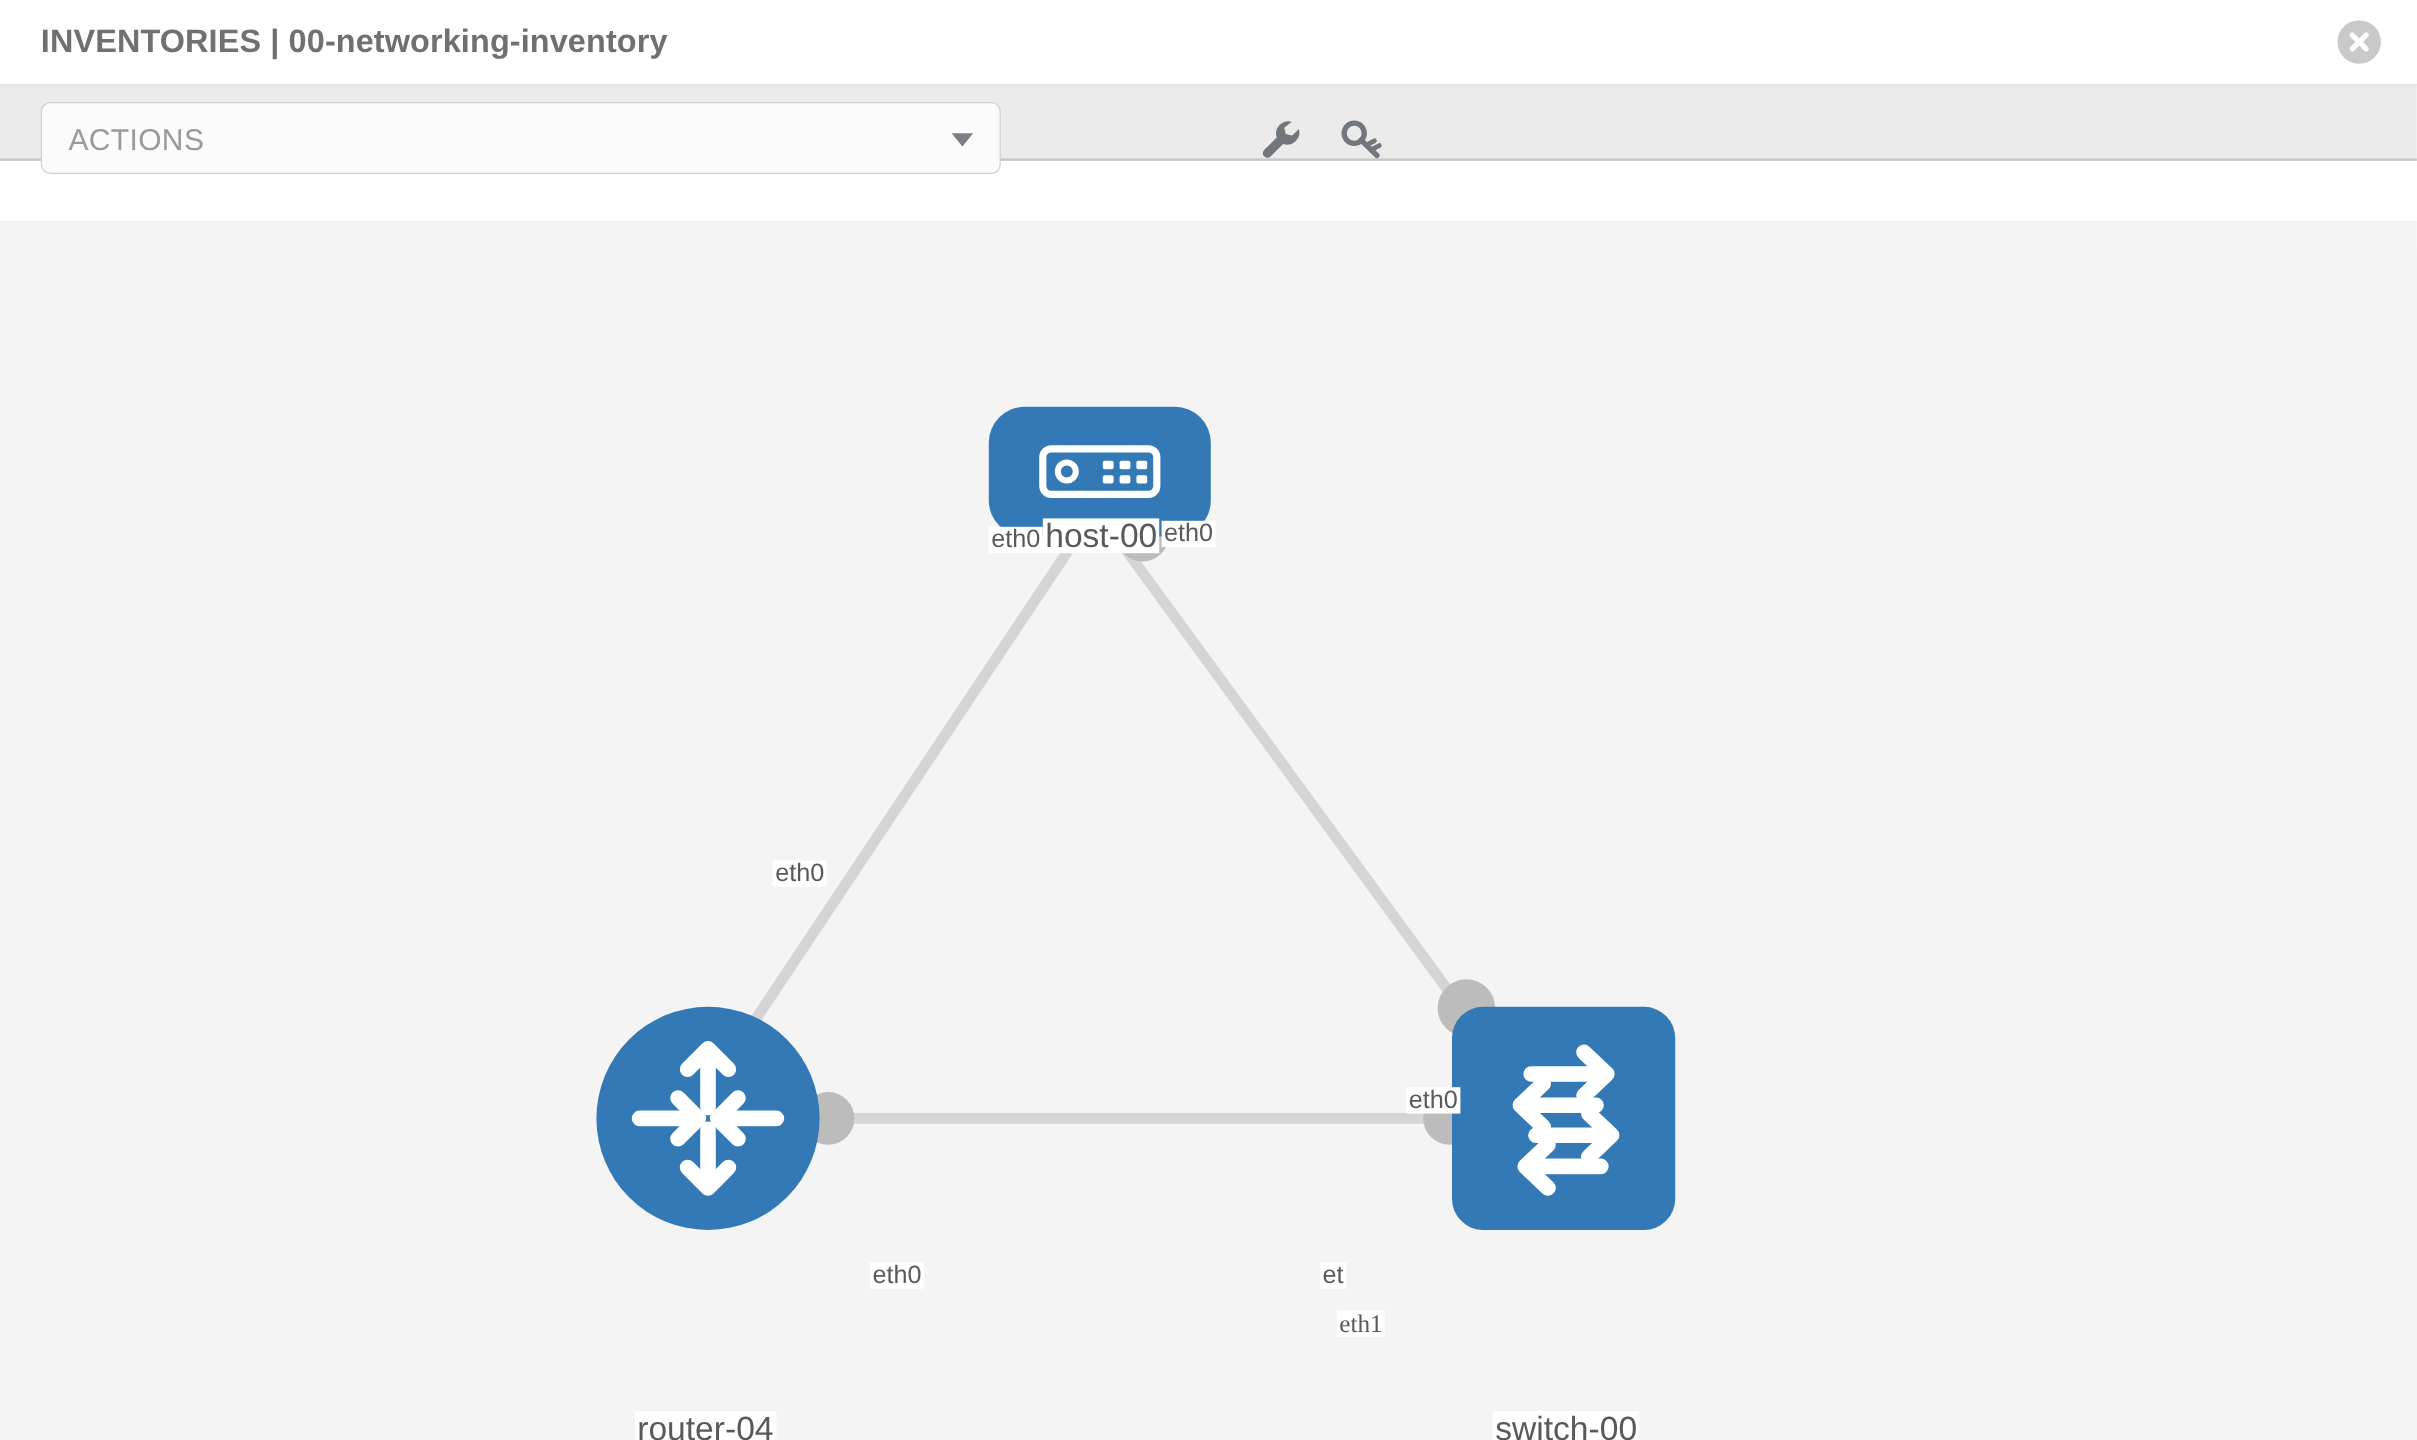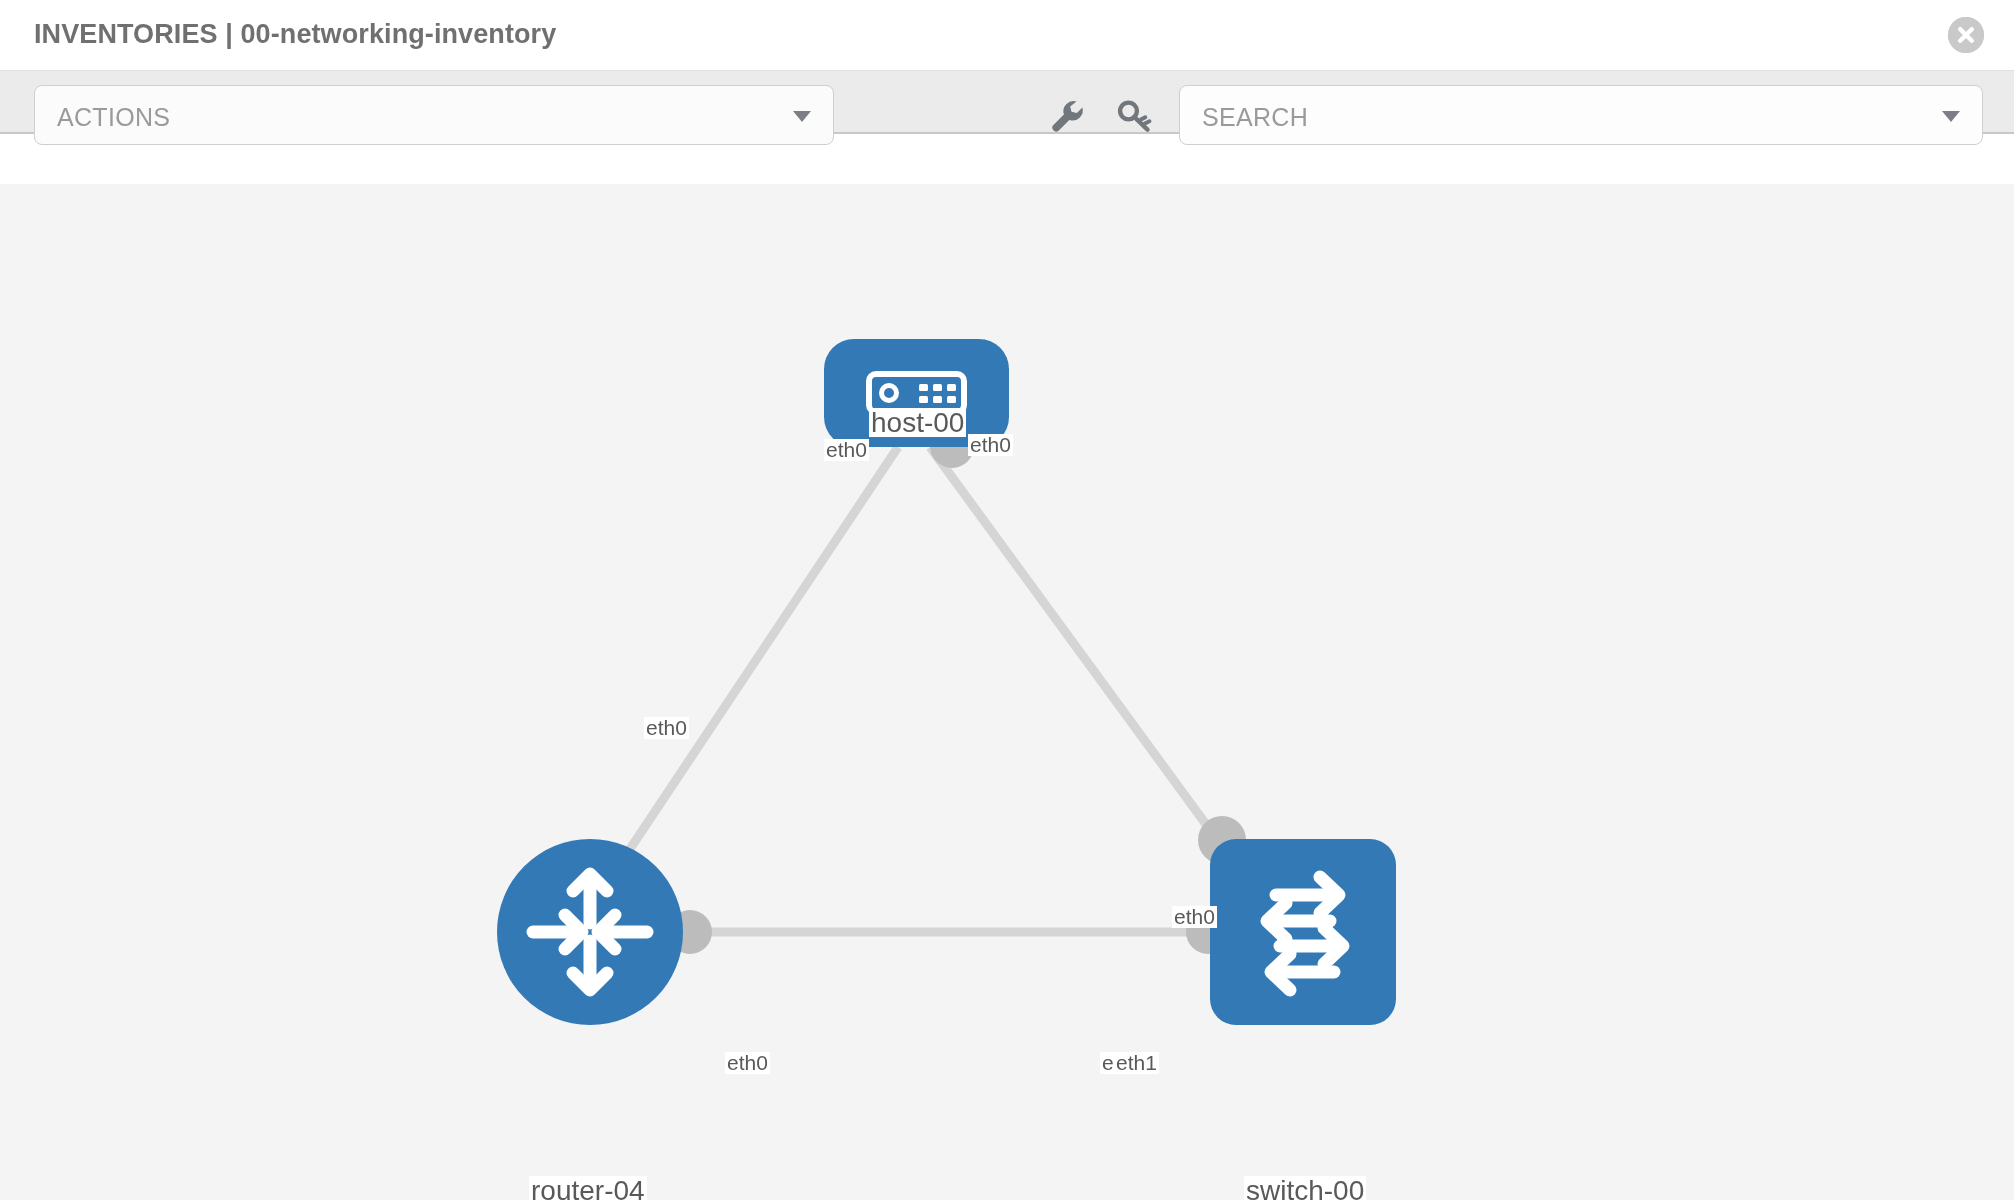--- a/index.html
+++ b/index.html
@@ -193,24 +193,20 @@
 
   <div class="tool-icon key">
     <svg width="42" height="42" viewBox="0 0 42 42">
       <circle cx="14.5" cy="16" r="8.4" fill="none" stroke="#72777d" stroke-width="4.4"></circle>
       <path d="M20.2 21.8 L33.5 34.6" stroke="#72777d" stroke-width="4.4" stroke-linecap="round"></path>
       <path d="M26.5 24.8 L31.3 22.3" stroke="#72777d" stroke-width="4" stroke-linecap="round"></path>
       <path d="M30.4 28.8 L35.4 26.3" stroke="#72777d" stroke-width="4" stroke-linecap="round"></path>
     </svg>
   </div>
 
-  <div class="search-box">
-    <span class="label">SEARCH</span>
-    <span class="caret"></span>
-  </div>
 </div>
 
 <div class="canvas">
 
   <svg class="topology-svg">
 
     <line x1="898" y1="263" x2="620" y2="680" stroke="#d5d5d5" stroke-width="9"></line>
 
     <line x1="930" y1="263" x2="1235" y2="680" stroke="#d5d5d5" stroke-width="9"></line>
 
@@ -271,25 +267,25 @@
 
         <path d="M124 133 L62 133"></path>
         <path d="M80 115 L61 133 L80 151"></path>
       </g>
     </svg>
   </div>
 
   <div class="node-label label-if" style="left:824px; top:255px;">eth0</div>
   <div class="node-label label-if" style="left:968px; top:250px;">eth0</div>
 
-  <div class="node-label label-node" style="left:869px; top:224px;">host-00</div>
+  <div class="node-label label-node" style="left:869px; top:248px;">host-00</div>
 
   <div class="node-label label-if" style="left:644px; top:533px;">eth0</div>
   <div class="node-label label-if" style="left:1172px; top:720px; top:722px;">eth0</div>
 
   <div class="node-label label-if" style="left:725px; top:868px;">eth0</div>
   <div class="node-label label-if" style="left:1100px; top:868px;">et</div>
-  <div class="node-label label-if" style="left:1114px; top:868px;">eth1</div>
+  <div class="node-label label-if" style="left:1114px; top:908px;font-family:Liberation Serif, serif;">eth1</div>
 
   <div class="node-label label-node" style="left:529px; top:992px;">router-04</div>
   <div class="node-label label-node" style="left:1244px; top:992px;">switch-00</div>
 
 </div>
 
 </body></html>

